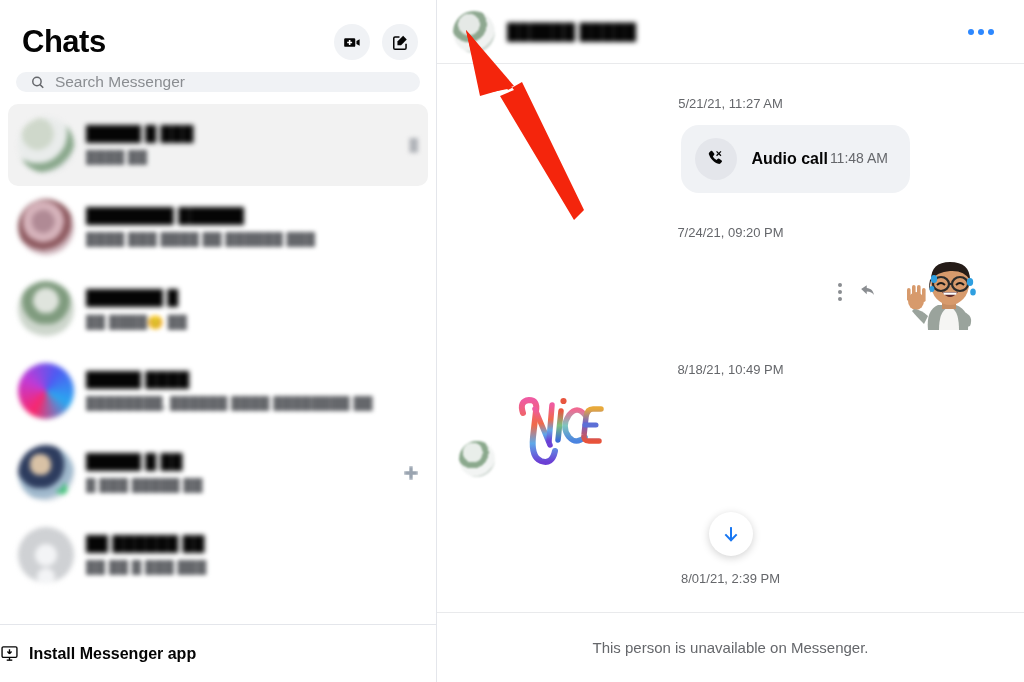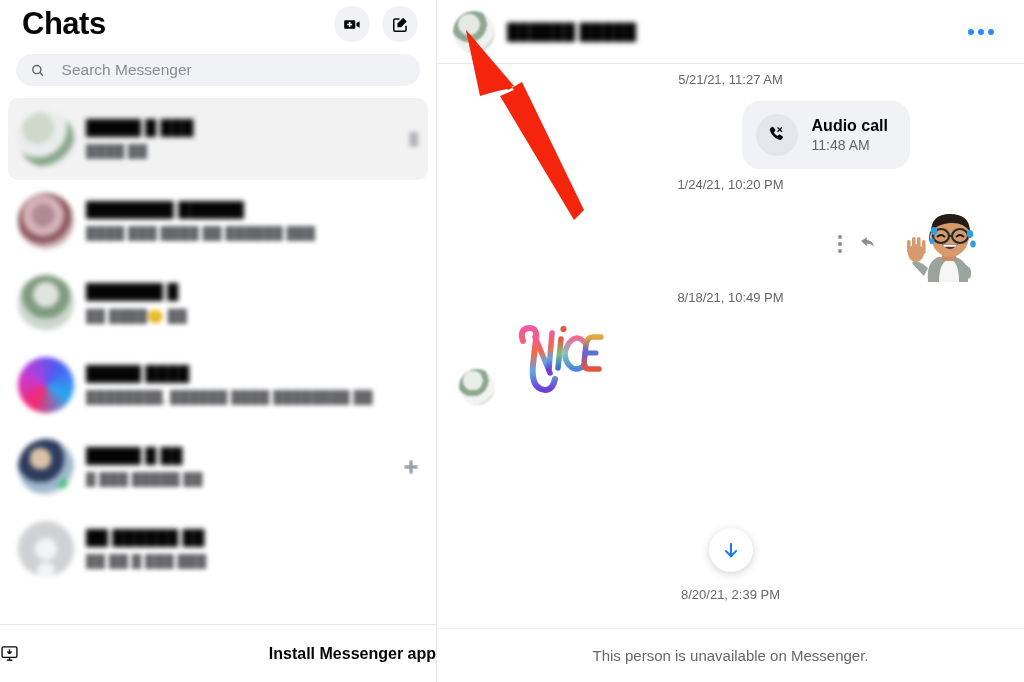--- a/index.html
+++ b/index.html
@@ -14,39 +14,39 @@
   
   .sidebar {
     width: 437px; height: 682px;
     background: #ffffff;
     border-right: 1px solid #e4e6eb;
     display: flex; flex-direction: column;
     position: relative;
   }
   .sb-header {
     display: flex; align-items: center; justify-content: space-between;
-    padding: 6px 18px 8px 22px;
+    padding: 24px 18px 8px 22px;
   }
   .sb-title {
     font-size: 31px; font-weight: bold; color: #050505;
     letter-spacing: -0.5px;
   }
   .sb-actions { display: flex; gap: 12px; }
   .round-btn {
     width: 36px; height: 36px; border-radius: 50%;
     background: #f0f2f5;
     display: flex; align-items: center; justify-content: center;
     cursor: pointer; border: none;
   }
   .round-btn svg { width: 19px; height: 19px; fill: #050505; }
 
   .search-wrap { padding: 4px 16px 10px 16px; }
   .search-box {
-    height: 32px; border-radius: 19px; background: #f0f2f5;
-    display: flex; align-items: center; padding: 0 14px; gap: 16px;
+    height: 20px; border-radius: 19px; background: #f0f2f5;
+    display: flex; align-items: center; padding: 0 14px; gap: 9px;
   }
   .search-box svg { width: 17px; height: 17px; fill: none; stroke: #65676b; stroke-width: 2.2; }
   .search-input {
     border: none; outline: none; background: transparent;
     font-size: 15.5px; color: #65676b; width: 100%;
     font-family: "Liberation Sans", sans-serif;
   }
   .search-input::placeholder { color: #8a8d91; }
 
   .chat-list { flex: 1; overflow: hidden; padding: 2px 8px 0 8px; }
@@ -85,21 +85,21 @@
   }
   .chat-prev {
     font-size: 13.5px; color: #65676b;
     white-space: nowrap; overflow: hidden; filter: blur(2.2px);
   }
   .chat-meta { font-size: 12px; color: #b0b3b8; filter: blur(2.2px); flex: 0 0 auto; }
 
   .install-bar {
     border-top: 1px solid #e4e6eb;
     height: 58px;
-    display: flex; align-items: center; justify-content: space-between; gap: 10px;
+    display: flex; align-items: center; justify-content: flex-start; gap: 10px;
     cursor: pointer;
   }
   .install-bar svg { width: 19px; height: 19px; stroke: #050505; fill: none; stroke-width: 1.7; }
   .install-label { font-size: 16px; font-weight: bold; color: #050505; }
 
   
   .thread { flex: 1; display: flex; flex-direction: column; height: 682px; background: #fff; }
   .th-header {
     height: 64px; display: flex; align-items: center; justify-content: space-between;
     padding: 0 22px 0 16px; border-bottom: 1px solid #e9eaec;
@@ -112,36 +112,36 @@
   }
   .th-name {
     font-size: 16px; font-weight: bold; color: #050505; filter: blur(2.6px);
   }
   .dots-btn { display: flex; gap: 4px; cursor: pointer; padding: 8px; }
   .dots-btn i { width: 6px; height: 6px; border-radius: 50%; background: #2d88ff; display: block; }
 
   .msgs { flex: 1; position: relative; padding: 0 22px; overflow: hidden; }
   .ts {
     text-align: center; font-size: 13px; color: #65676b;
-    margin: 8px 0 14px 0;
+    margin: 32px 0 14px 0;
   }
   .row-right { display: flex; justify-content: flex-end; align-items: center; }
   .row-left { display: flex; justify-content: flex-start; align-items: flex-end; gap: 10px; }
 
   .call-bubble {
     background: #f0f2f5; border-radius: 18px;
     display: flex; align-items: center; gap: 14px;
     padding: 13px 22px 13px 14px; margin-right: 92px;
   }
   .call-ico {
     width: 42px; height: 42px; border-radius: 50%; background: #e4e6eb;
     display: flex; align-items: center; justify-content: center;
   }
   .call-ico svg { width: 22px; height: 22px; fill: #050505; }
-  .call-tx { display: flex; flex-direction: column; gap: 2px; }
+  .call-tx { display: flex; gap: 2px; }
   .call-title { font-size: 16px; font-weight: bold; color: #050505; }
   .call-sub { font-size: 14px; color: #65676b; }
 
   .hover-ctrls { display: flex; align-items: center; gap: 16px; margin-right: 16px; }
   .vdots { display: flex; flex-direction: column; gap: 3px; cursor: pointer; }
   .vdots i { width: 4px; height: 4px; border-radius: 50%; background: #8a8d91; display: block; }
   .reply-ico svg { width: 20px; height: 20px; fill: #8a8d91; }
 
   .sticker-avatar { width: 92px; height: 76px; margin-right: 16px; }
 
@@ -166,21 +166,21 @@
     background: #ffffff; box-shadow: 0 2px 8px rgba(0,0,0,0.18);
     display: flex; align-items: center; justify-content: center; cursor: pointer;
   }
   .scroll-btn svg { width: 22px; height: 22px; stroke: #1877f2; fill: none; stroke-width: 2.2; }
   .ts-bottom {
     position: absolute; left: 0; right: 0; bottom: 26px;
     text-align: center; font-size: 13px; color: #65676b;
   }
   .unavailable {
     border-top: 1px solid #e9eaec;
-    height: 54px; display: flex; align-items: center; justify-content: center;
+    height: 70px; display: flex; align-items: center; justify-content: center;
     font-size: 15px; color: #65676b;
   }
 
   
   .annot { position: absolute; left: 452px; top: 24px; pointer-events: none; z-index: 50; }
 </style>
 </head>
 <body>
 
 <div class="app">
@@ -302,21 +302,21 @@
               <path d="M16.9 3.2l1 1-1.9 1.9 1.9 1.9-1 1-1.9-1.9-1.9 1.9-1-1 1.9-1.9-1.9-1.9 1-1 1.9 1.9z"></path>
             </svg>
           </div>
           <div class="call-tx">
             <div class="call-title">Audio call</div>
             <div class="call-sub">11:48 AM</div>
           </div>
         </div>
       </div>
 
-      <div class="ts">1/24/21, 10:20 PM</div>
+      <div class="ts">7/24/21, 09:20 PM</div>
 
       <div class="row-right">
         <div class="hover-ctrls">
           <div class="vdots">
             <i></i>
             <i></i>
             <i></i>
           </div>
           <div class="reply-ico">
             <svg viewBox="0 0 24 24">
@@ -412,21 +412,21 @@
         </div>
       </div>
 
       <div class="scroll-btn">
         <svg viewBox="0 0 24 24">
           <line x1="12" y1="4.5" x2="12" y2="18.5"></line>
           <path d="M5.8 12.4L12 18.8l6.2-6.4"></path>
         </svg>
       </div>
 
-      <div class="ts-bottom">8/20/21, 2:39 PM</div>
+      <div class="ts-bottom">8/01/21, 2:39 PM</div>
     </div>
 
     <div class="unavailable">This person is unavailable on Messenger.</div>
   </section>
 
   <svg class="annot" width="140" height="200" viewBox="0 0 140 200">
     <path d="M16 8 L62 66 L48 72 L122 196 L132 186 L70 58 L56 66 Z" fill="#f4250c"></path>
     <path d="M14 6 L60 64 L30 70 L22 40 Z" fill="#f4250c"></path>
     <path d="M14 6 L62 62 L28 72 Z" fill="#f4250c"></path>
   </svg>

